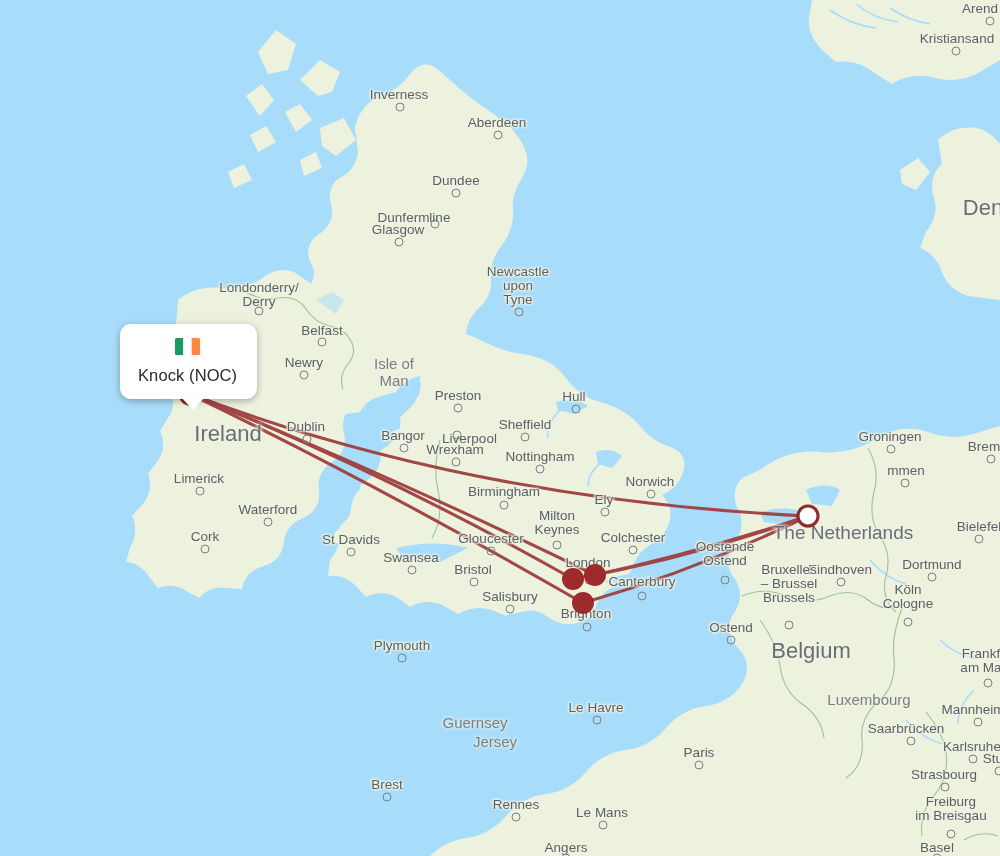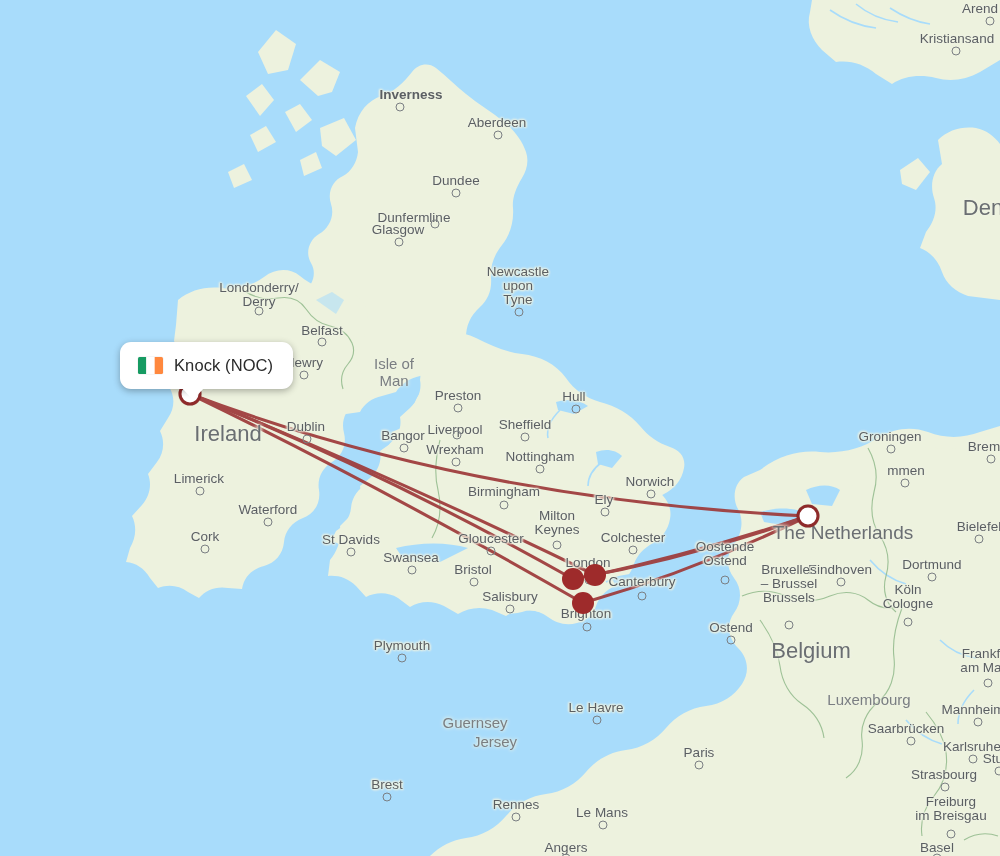--- a/index.html
+++ b/index.html
@@ -308,21 +308,21 @@
 Man</div>
   <div class="region" data-name="region-label-guernsey" style="left:475px;top:714px;">Guernsey</div>
   <div class="region" data-name="region-label-jersey" style="left:495px;top:733px;">Jersey</div>
   <div class="region" data-name="region-label-luxembourg" style="left:869px;top:691px;">Luxembourg</div>
 
   <div id="cities" data-name="city-labels-layer">
       <div class="citylabel" data-name="city-label" style="left: 980px; top: 2px;">Arend</div>
       <div class="citydot" data-name="city-dot" style="left: 990px; top: 21px;"></div>
       <div class="citylabel" data-name="city-label" style="left: 957px; top: 32px;">Kristiansand</div>
       <div class="citydot" data-name="city-dot" style="left: 956px; top: 51px;"></div>
-      <div class="citylabel" data-name="city-label" style="left: 411px; top: 88px; font-weight: bold;">Inverness</div>
+      <div class="citylabel" data-name="city-label" style="left: 399px; top: 88px;">Inverness</div>
       <div class="citydot" data-name="city-dot" style="left: 400px; top: 107px;"></div>
       <div class="citylabel" data-name="city-label" style="left: 497px; top: 116px;">Aberdeen</div>
       <div class="citydot" data-name="city-dot" style="left: 498px; top: 135px;"></div>
       <div class="citylabel" data-name="city-label" style="left: 456px; top: 174px;">Dundee</div>
       <div class="citydot" data-name="city-dot" style="left: 456px; top: 193px;"></div>
       <div class="citylabel" data-name="city-label" style="left: 414px; top: 205px; margin-top: 6px;">Dunfermline</div>
       <div class="citydot" data-name="city-dot" style="left: 435px; top: 224px;"></div>
       <div class="citylabel" data-name="city-label" style="left: 398px; top: 223px;">Glasgow</div>
       <div class="citydot" data-name="city-dot" style="left: 399px; top: 242px;"></div>
       <div class="citylabel" data-name="city-label" style="left: 518px; top: 265px;">Newcastle
@@ -333,21 +333,21 @@
 Derry</div>
       <div class="citydot" data-name="city-dot" style="left: 259px; top: 311px;"></div>
       <div class="citylabel" data-name="city-label" style="left: 322px; top: 324px;">Belfast</div>
       <div class="citydot" data-name="city-dot" style="left: 322px; top: 342px;"></div>
       <div class="citylabel" data-name="city-label" style="left: 304px; top: 356px;">Newry</div>
       <div class="citydot" data-name="city-dot" style="left: 304px; top: 375px;"></div>
       <div class="citylabel" data-name="city-label" style="left: 458px; top: 389px;">Preston</div>
       <div class="citydot" data-name="city-dot" style="left: 458px; top: 408px;"></div>
       <div class="citylabel" data-name="city-label" style="left: 574px; top: 390px;">Hull</div>
       <div class="citydot" data-name="city-dot" style="left: 576px; top: 409px;"></div>
-      <div class="citylabel" data-name="city-label" style="left: 455px; top: 423px;">Liverpool</div>
+      <div class="citylabel" data-name="city-label" style="left: 455px; top: 432px; padding-left: 29px;">Liverpool</div>
       <div class="citydot" data-name="city-dot" style="left: 457px; top: 435px;"></div>
       <div class="citylabel" data-name="city-label" style="left: 525px; top: 418px;">Sheffield</div>
       <div class="citydot" data-name="city-dot" style="left: 525px; top: 437px;"></div>
       <div class="citylabel" data-name="city-label" style="left: 403px; top: 429px;">Bangor</div>
       <div class="citydot" data-name="city-dot" style="left: 404px; top: 448px;"></div>
       <div class="citylabel" data-name="city-label" style="left: 306px; top: 420px;">Dublin</div>
       <div class="citydot" data-name="city-dot" style="left: 307px; top: 439px;"></div>
       <div class="citylabel" data-name="city-label" style="left: 455px; top: 443px;">Wrexham</div>
       <div class="citydot" data-name="city-dot" style="left: 456px; top: 462px;"></div>
       <div class="citylabel" data-name="city-label" style="left: 540px; top: 450px;">Nottingham</div>
@@ -443,21 +443,21 @@
       <div class="citydot" data-name="city-dot" style="left: 566px; top: 858px;"></div>
     </div>
 
   <div class="airport-dot" data-name="airport-marker-london-1" style="left:573px;top:579px;"></div>
   <div class="airport-dot" data-name="airport-marker-london-2" style="left:595px;top:575px;"></div>
   <div class="airport-dot" data-name="airport-marker-london-3" style="left:583px;top:603px;"></div>
 
   <div class="endpoint" data-name="endpoint-marker-knock" style="left:190px;top:394px;"></div>
   <div class="endpoint" data-name="endpoint-marker-amsterdam" style="left:808px;top:516px;"></div>
 
-  <div class="callout" data-name="callout-knock" style="left: 120px; top: 342px; --tail: 60px;">
+  <div class="callout" data-name="callout-knock" style="left: 120px; top: 324px; flex-direction: column; --tail: 60px;">
     <span class="flag" data-name="ireland-flag">
       <svg width="25" height="17" viewBox="0 0 25 17">
         <rect x="0" y="0" width="8.33" height="17" fill="#169B62"></rect>
         <rect x="8.33" y="0" width="8.34" height="17" fill="#FFFFFF"></rect>
         <rect x="16.67" y="0" width="8.33" height="17" fill="#FF883E"></rect>
       </svg>
     </span>
     <span class="txt" data-name="callout-knock-label">Knock (NOC)</span>
   </div>
 

